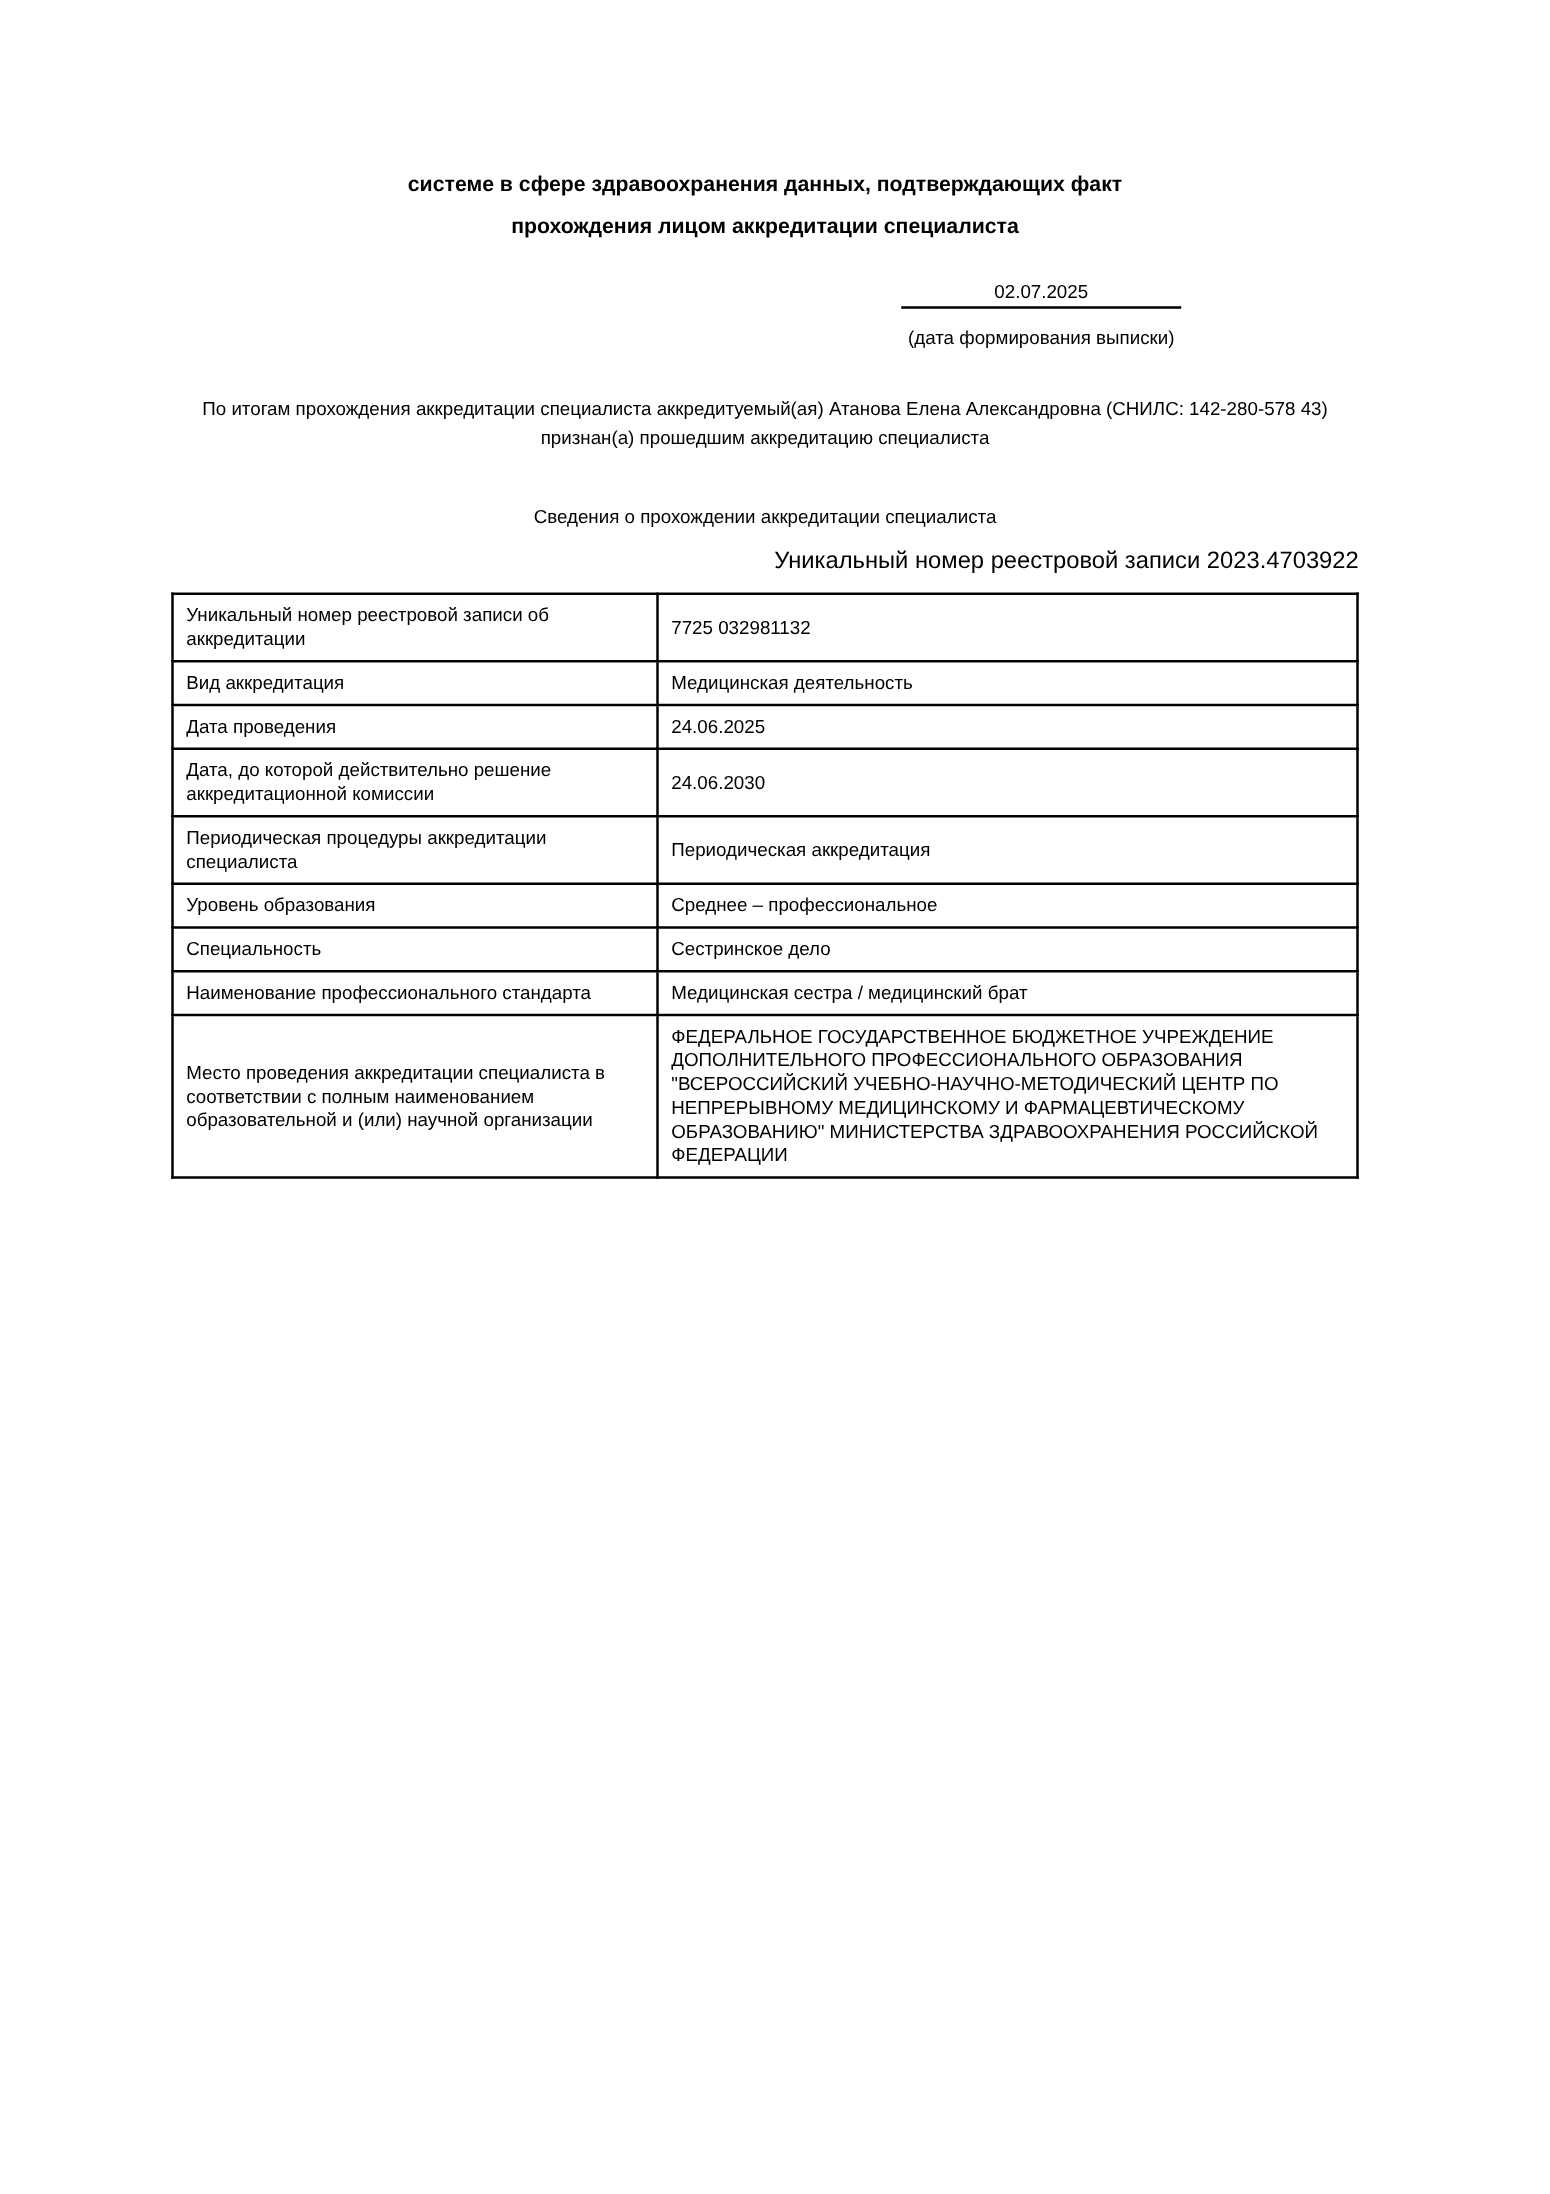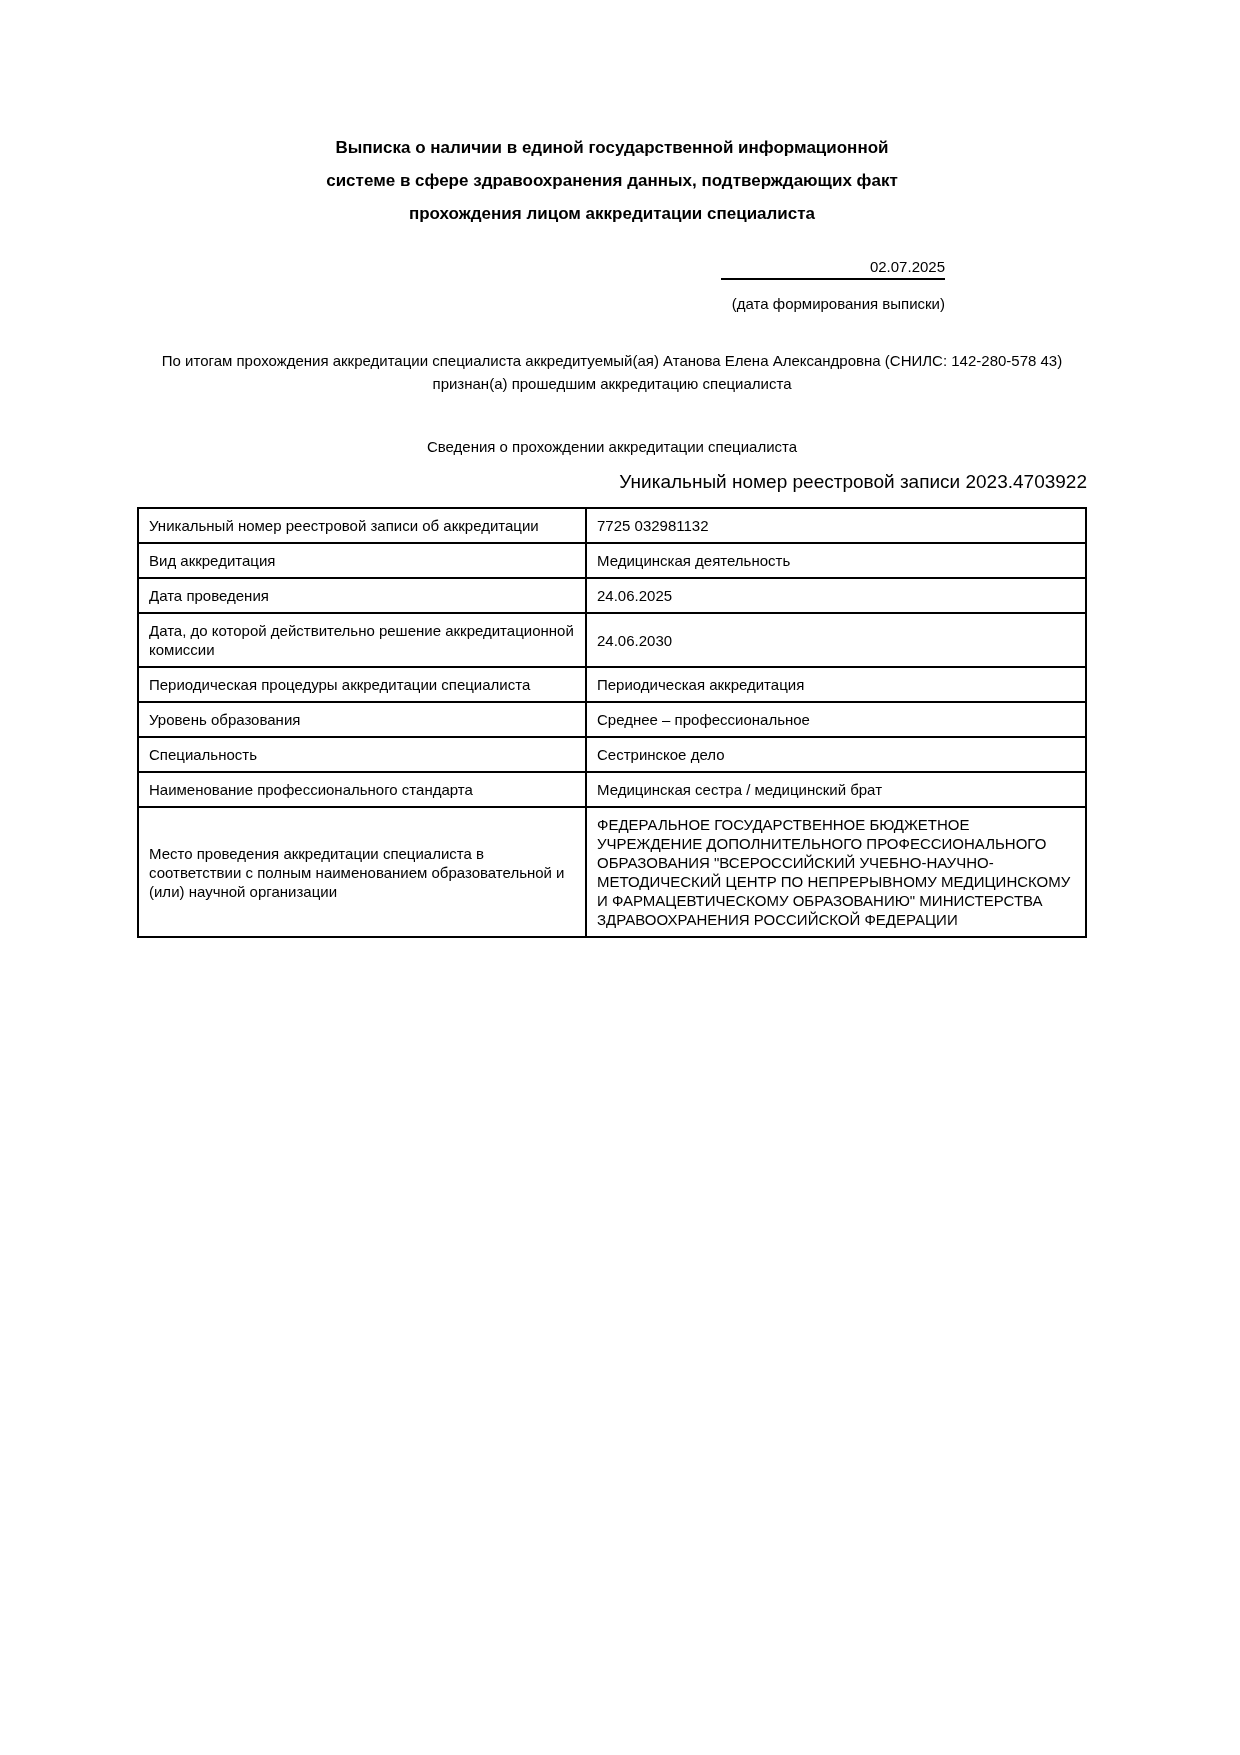--- a/index.html
+++ b/index.html
@@ -22,21 +22,21 @@
   .doc-title {
     padding-top: 131px;
     text-align: center;
     font-size: 17px;
     font-weight: bold;
     line-height: 33px;
   }
   .date-block {
     width: 224px;
     margin: 27px 0 0 584px;
-    text-align: right;
+    text-align: center;
   }
   .date-value {
     display: block;
     font-size: 15px;
     line-height: 19px;
     padding-bottom: 2px;
     border-bottom: 2px solid #000;
   }
   .date-caption {
     display: block;
@@ -73,30 +73,29 @@
     border: 2px solid #000;
     font-size: 15px;
   }
   table.acc-table td {
     border: 2px solid #000;
     padding: 7px 10px;
     line-height: 19px;
     vertical-align: middle;
     text-align: left;
   }
-  table.acc-table td.cell-label { width: 448px; }
+  table.acc-table td.cell-label { width: 388px; }
 </style>
 </head>
 <body>
 
 <div class="page">
   <div class="content">
 
     <div class="doc-title">
-      <div>Выписка о наличии в единой государственной информационной</div>
       <div>системе в сфере здравоохранения данных, подтверждающих факт</div>
       <div>прохождения лицом аккредитации специалиста</div>
     </div>
 
     <div class="date-block">
       <span class="date-value">02.07.2025</span>
       <span class="date-caption">(дата формирования выписки)</span>
     </div>
 
     <p class="intro-paragraph">По итогам прохождения аккредитации специалиста аккредитуемый(ая) Атанова Елена Александровна (СНИЛС: 142-280-578 43) признан(а) прошедшим аккредитацию специалиста</p>

